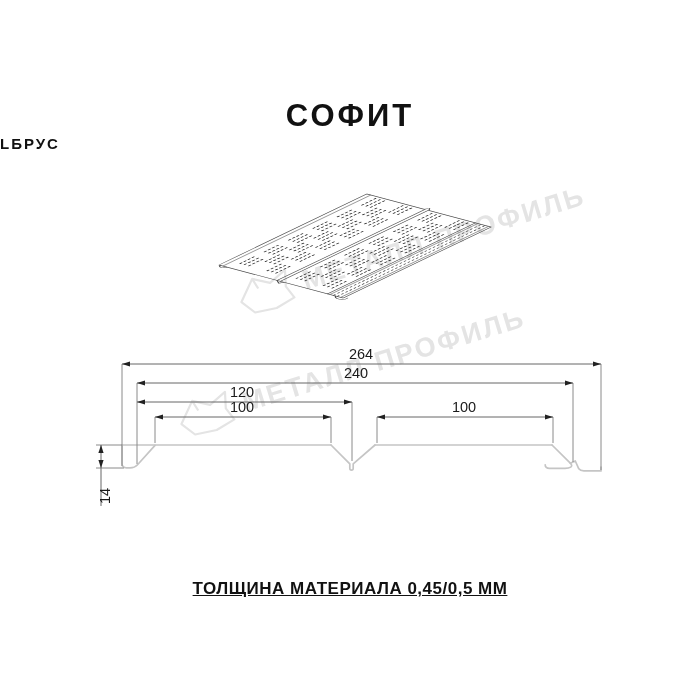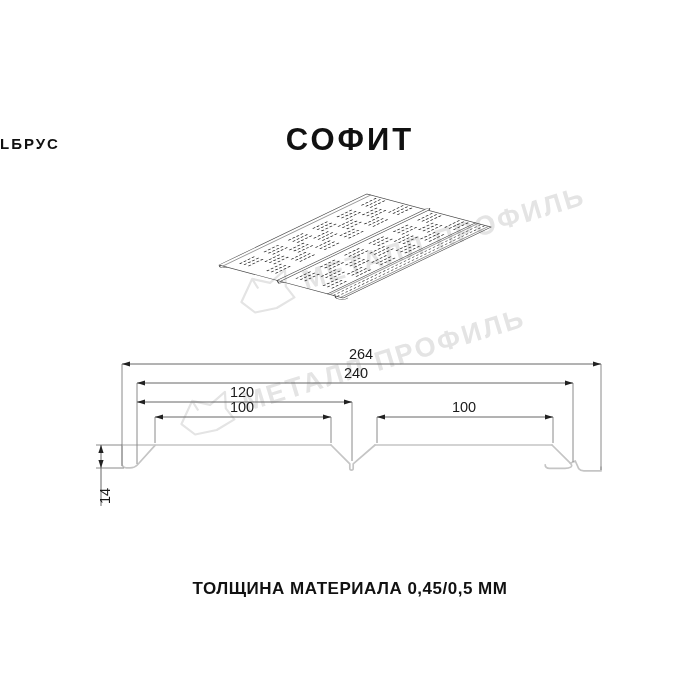--- a/index.html
+++ b/index.html
@@ -6,38 +6,38 @@
     --c-title:#111111; --c-dimtext:#1a1a1a; --c-dimline:#666666; --c-extline:#8a8a8a;
     --c-arrow:#222222; --c-profile:#c5c5c5; --c-iso:#444444; --c-perf:#1a1a1a; --c-wm:#e4e4e4;
   }
   html,body{margin:0;padding:0;}
   body{
     width:700px;height:700px;background:#ffffff;position:relative;overflow:hidden;
     font-family:"Liberation Sans",sans-serif;
   }
   .title{
     position:absolute;top:98px;left:0;width:700px;text-align:center;
-    font-size:31px;font-weight:800;letter-spacing:3px;color:var(--c-title);margin-top:24px;
+    font-size:31px;font-weight:800;letter-spacing:3px;color:var(--c-title);
   }
   .subtitle{
     position:absolute;top:135px;left:0;width:700px;text-align:left;
     font-size:15px;font-weight:700;letter-spacing:2px;color:var(--c-title);
   }
   .watermark{
     position:absolute;display:flex;align-items:center;gap:10px;
     color:var(--c-wm);font-size:27px;font-weight:700;letter-spacing:2.5px;white-space:nowrap;
     transform:rotate(-17deg);transform-origin:left center;z-index:1;user-select:none;
   }
   #wm1{left:178px;top:402px;}
   #wm2{left:238px;top:280px;}
   .wm-logo{flex:0 0 auto;}
   svg.drawing{position:absolute;left:0;top:0;z-index:2;}
   .footer{
     position:absolute;top:579px;left:0;width:700px;text-align:center;
-    font-size:17px;font-weight:600;letter-spacing:0.5px;color:var(--c-title);z-index:2;
+    font-size:17px;font-weight:600;letter-spacing:0.5px;color:var(--c-title);z-index:2;text-decoration:underline;
   }
   
   .isoline{stroke:var(--c-iso);stroke-width:0.9;fill:none;stroke-linejoin:round;stroke-linecap:round;}
   .isothin{stroke:#666666;stroke-width:0.6;fill:none;}
   .isodash{stroke:#333333;stroke-width:1;fill:none;stroke-dasharray:2.4 2.2;}
   .perf{stroke:var(--c-perf);stroke-width:1.1;stroke-linecap:butt;}
   .profile{stroke:var(--c-profile);stroke-width:1.7;fill:none;stroke-linejoin:round;stroke-linecap:round;}
   .dimline{stroke:var(--c-dimline);stroke-width:1;fill:none;}
   .extline{stroke:var(--c-extline);stroke-width:1;fill:none;}
   .arrow{fill:var(--c-arrow);stroke:none;}

